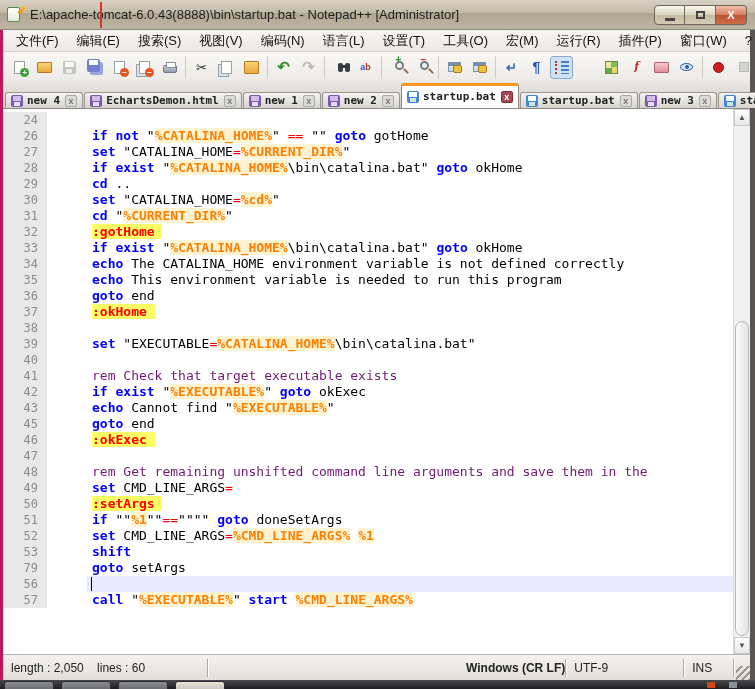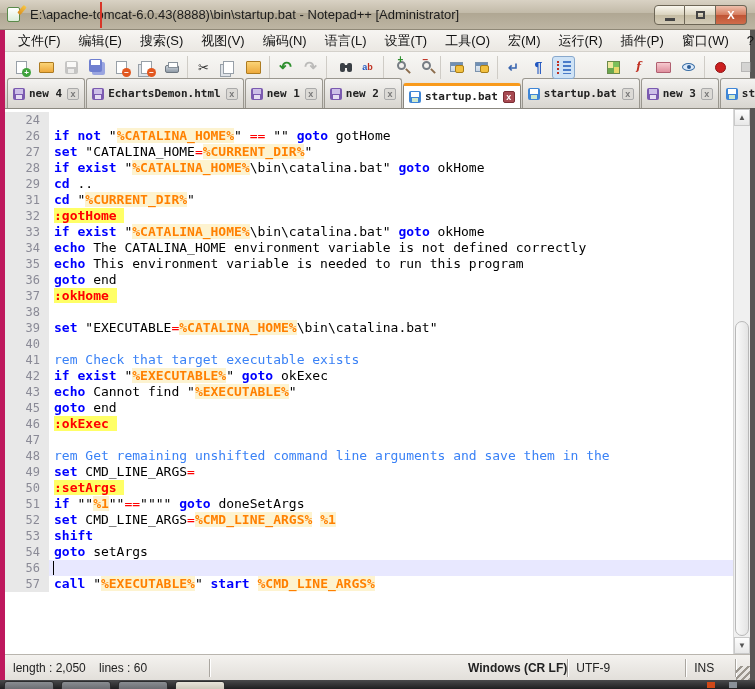--- a/index.html
+++ b/index.html
@@ -22,21 +22,21 @@
   .wbtn { width:31px; height:20px; border:1px solid #6d6656; display:flex; align-items:center;
           justify-content:center; font-size:11px; color:#3c3c3c;
           background:linear-gradient(#faf7ee,#d9d2bd 50%,#c4bba2 51%,#d4ccb8); }
   .wbtn.min { border-radius:4px 0 0 4px; }
   .wbtn.max { border-left:none; }
   .wbtn.close { border-radius:0 4px 4px 0; border-left:none; color:#fff; font-weight:bold;
                 background:linear-gradient(#eec0ad,#d67b5c 50%,#bf5434 51%,#cf6c4a); }
   .glyph-min { width:10px; height:3px; background:#444; margin-top:8px; }
   .glyph-max { width:9px; height:8px; border:2px solid #444; }
   
-  .mid { border-left:5px solid #be185d; border-right:5px solid #585654; background:#f1efec; }
+  .mid { border-left:3px solid #be185d; border-right:5px solid #585654; background:#f1efec; }
   .menubar { height:22px; display:flex; align-items:center; padding-left:4px;
              background:linear-gradient(#f7f5f2,#ebe8e3); border-bottom:1px solid #d4d1cb;
              font-size:13px; color:#111; }
   .menu-item { padding:2px 9px; white-space:nowrap; }
   
   .toolbar { height:30px; display:flex; align-items:center; padding-left:4px;
              background:linear-gradient(#f8f7f5,#eceae6); }
   .tgroup { display:flex; align-items:center; }
   .tgroup + .tgroup { border-left:1px solid #cfccc6; margin-left:3px; padding-left:3px; }
   .tbtn { width:23px; height:23px; margin:0 1px; display:flex; align-items:center; justify-content:center;
@@ -78,45 +78,45 @@
   .ind2 { width:8px; height:13px; background:repeating-linear-gradient(#4a7cc9 0 2px,transparent 2px 4px); }
   .flash { width:0; height:0; border-left:5px solid transparent; border-right:3px solid transparent; border-top:11px solid #f2b javascript; border-top-color:#f2b63c; transform:skewX(-18deg); }
   .dmap { width:13px; height:13px; background:conic-gradient(#7cc05a 0 25%, #e8d86a 25% 50%, #6aa84f 50% 75%, #f0e8a0 75%); border:1px solid #6a8a4a; }
   .fx { font:bold italic 11px/12px "DejaVu Serif",serif; color:#c03022; }
   .eye { width:13px; height:8px; border:1px solid #3a6ea5; border-radius:50%; position:relative; background:#dceafa; }
   .eye:after { content:""; position:absolute; left:4px; top:1px; width:4px; height:4px; border-radius:50%; background:#2b5d96; }
   .rec { width:11px; height:11px; border-radius:50%; background:#cc1f1f; border:1px solid #8e1414; }
   .stp { width:10px; height:10px; background:#b8bcc0; border:1px solid #888; }
   
   .tabbar { height:26px; background:linear-gradient(#e9e7e3,#cfccc6); display:flex; align-items:flex-end; padding-left:2px; }
-  .tab { height:30px; display:flex; align-items:center; padding:0 5px; margin-right:1px;
+  .tab { height:16px; display:flex; align-items:center; padding:0 5px; margin-right:1px;
          border:1px solid #9a978f; border-bottom:none; border-radius:3px 3px 0 0;
          background:linear-gradient(#f4f3f1,#d8d5cf); font:bold 11px/12px "DejaVu Sans Mono",monospace;
          color:#222; white-space:nowrap; }
   .tab.active { height:25px; background:#fff; border-color:#8a8780;
                 border-top:3px solid #f89a1c; font-weight:bold; }
   .tab .flp { width:12px; height:12px; margin-right:4px; }
   .flp.saved { background:#3f86d6; }
   .flp.modified { background:#7b5ab0; } .flp.modified .lbl { background:#cdbfe8; } .flp.modified .sht { background:#e6def2; }
   .tab-close { width:12px; height:12px; margin-left:5px; border:1px solid #aaa; border-radius:2px;
                background:#dcdad6; color:#777; font:bold 9px/11px "Liberation Sans",sans-serif; text-align:center; }
   .tab.active .tab-close { background:#a84a52; border-color:#7c2e35; color:#fff; }
   
   .editor { height:546px; background:#fff; border-top:1px solid #8b8880; position:relative; overflow:hidden; }
   .ed-scroll { position:absolute; inset:0 17px 0 0; overflow:hidden; padding-top:3px; }
-  .ed-row { display:flex; height:16px; font:13px/16px "DejaVu Sans Mono",monospace; white-space:pre; }
+  .ed-row { display:flex; height:16px; font:13px/16px "DejaVu Sans Mono",monospace; white-space:pre;gap:40px; }
   .ed-num { flex:0 0 44px; text-align:right; padding-right:9px; background:#e8e8e8; color:#8a8a96; font-size:12px; }
   .ed-code { flex:1; padding-left:5px; position:relative; }
   .ed-row.cur .ed-code { background:#e8e8ff; }
   .caret { position:absolute; left:4px; top:1px; width:1px; height:14px; background:#000; }
   .tk-kw { color:#0000ff; font-weight:bold; }
   .tk-var { color:#ff8000; background:#fdf3d0; font-weight:bold; }
   .tk-label { color:#ff0000; background:#ffff66; font-weight:bold; }
   .tk-op { color:#ff0000; }
-  .tk-rem { color:#3b82f6; }
+  .tk-rem { color:#701a75; }
   .tk-txt { color:#000; }
   
   .vscroll { position:absolute; top:0; right:0; width:17px; bottom:0; background:#f0f0f0; border-left:1px solid #d8d8d8; }
   .vs-btn { position:absolute; left:0; right:0; height:17px; background:linear-gradient(#fdfdfd,#e8e8e8);
             border:1px solid #c9c9c9; display:flex; align-items:center; justify-content:center;
             font-size:8px; color:#555; }
   .vs-up { top:0; } .vs-down { bottom:0; }
   .vs-thumb { position:absolute; left:1px; right:1px; top:212px; height:315px; border:1px solid #b8b8b8;
               border-radius:8px; background:linear-gradient(90deg,#fafafa,#e4e4e4); }
   
@@ -416,20 +416,21 @@
         </div>
     </div>
 
     <div class="editor">
       <div class="ed-scroll">
           <div class="ed-row"><span class="ed-num">24</span><span class="ed-code"></span></div>
           <div class="ed-row"><span class="ed-num">26</span><span class="ed-code"><span class="tk-kw">if</span><span class="tk-txt"> </span><span class="tk-kw">not</span><span class="tk-txt"> "</span><span class="tk-var">%CATALINA_HOME%</span><span class="tk-txt">" </span><span class="tk-op">==</span><span class="tk-txt"> "" </span><span class="tk-kw">goto</span><span class="tk-txt"> gotHome</span></span></div>
           <div class="ed-row"><span class="ed-num">27</span><span class="ed-code"><span class="tk-kw">set</span><span class="tk-txt"> "CATALINA_HOME</span><span class="tk-op">=</span><span class="tk-var">%CURRENT_DIR%</span><span class="tk-txt">"</span></span></div>
           <div class="ed-row"><span class="ed-num">28</span><span class="ed-code"><span class="tk-kw">if</span><span class="tk-txt"> </span><span class="tk-kw">exist</span><span class="tk-txt"> "</span><span class="tk-var">%CATALINA_HOME%</span><span class="tk-txt">\bin\catalina.bat" </span><span class="tk-kw">goto</span><span class="tk-txt"> okHome</span></span></div>
           <div class="ed-row"><span class="ed-num">29</span><span class="ed-code"><span class="tk-kw">cd</span><span class="tk-txt"> ..</span></span></div>
+          <div class="ed-row"><span class="ed-num">30</span><span class="ed-code"><span class="tk-kw">set</span><span class="tk-txt"> "CATALINA_HOME</span><span class="tk-op">=</span><span class="tk-var">%cd%</span><span class="tk-txt">"</span></span></div>
           <div class="ed-row"><span class="ed-num">31</span><span class="ed-code"><span class="tk-kw">cd</span><span class="tk-txt"> "</span><span class="tk-var">%CURRENT_DIR%</span><span class="tk-txt">"</span></span></div>
           <div class="ed-row"><span class="ed-num">32</span><span class="ed-code"><span class="tk-label">:gotHome </span></span></div>
           <div class="ed-row"><span class="ed-num">33</span><span class="ed-code"><span class="tk-kw">if</span><span class="tk-txt"> </span><span class="tk-kw">exist</span><span class="tk-txt"> "</span><span class="tk-var">%CATALINA_HOME%</span><span class="tk-txt">\bin\catalina.bat" </span><span class="tk-kw">goto</span><span class="tk-txt"> okHome</span></span></div>
           <div class="ed-row"><span class="ed-num">34</span><span class="ed-code"><span class="tk-kw">echo</span><span class="tk-txt"> The CATALINA_HOME environment variable is not defined correctly</span></span></div>
           <div class="ed-row"><span class="ed-num">35</span><span class="ed-code"><span class="tk-kw">echo</span><span class="tk-txt"> This environment variable is needed to run this program</span></span></div>
           <div class="ed-row"><span class="ed-num">36</span><span class="ed-code"><span class="tk-kw">goto</span><span class="tk-txt"> end</span></span></div>
           <div class="ed-row"><span class="ed-num">37</span><span class="ed-code"><span class="tk-label">:okHome </span></span></div>
           <div class="ed-row"><span class="ed-num">38</span><span class="ed-code"></span></div>
           <div class="ed-row"><span class="ed-num">39</span><span class="ed-code"><span class="tk-kw">set</span><span class="tk-txt"> "EXECUTABLE</span><span class="tk-op">=</span><span class="tk-var">%CATALINA_HOME%</span><span class="tk-txt">\bin\catalina.bat"</span></span></div>
           <div class="ed-row"><span class="ed-num">40</span><span class="ed-code"></span></div>
@@ -438,21 +439,21 @@
           <div class="ed-row"><span class="ed-num">43</span><span class="ed-code"><span class="tk-kw">echo</span><span class="tk-txt"> Cannot find "</span><span class="tk-var">%EXECUTABLE%</span><span class="tk-txt">"</span></span></div>
           <div class="ed-row"><span class="ed-num">45</span><span class="ed-code"><span class="tk-kw">goto</span><span class="tk-txt"> end</span></span></div>
           <div class="ed-row"><span class="ed-num">46</span><span class="ed-code"><span class="tk-label">:okExec </span></span></div>
           <div class="ed-row"><span class="ed-num">47</span><span class="ed-code"></span></div>
           <div class="ed-row"><span class="ed-num">48</span><span class="ed-code"><span class="tk-rem">rem Get remaining unshifted command line arguments and save them in the</span></span></div>
           <div class="ed-row"><span class="ed-num">49</span><span class="ed-code"><span class="tk-kw">set</span><span class="tk-txt"> CMD_LINE_ARGS</span><span class="tk-op">=</span></span></div>
           <div class="ed-row"><span class="ed-num">50</span><span class="ed-code"><span class="tk-label">:setArgs </span></span></div>
           <div class="ed-row"><span class="ed-num">51</span><span class="ed-code"><span class="tk-kw">if</span><span class="tk-txt"> ""</span><span class="tk-var">%1</span><span class="tk-txt">""</span><span class="tk-op">==</span><span class="tk-txt">"""" </span><span class="tk-kw">goto</span><span class="tk-txt"> doneSetArgs</span></span></div>
           <div class="ed-row"><span class="ed-num">52</span><span class="ed-code"><span class="tk-kw">set</span><span class="tk-txt"> CMD_LINE_ARGS</span><span class="tk-op">=</span><span class="tk-var">%CMD_LINE_ARGS%</span><span class="tk-txt"> </span><span class="tk-var">%1</span></span></div>
           <div class="ed-row"><span class="ed-num">53</span><span class="ed-code"><span class="tk-kw">shift</span></span></div>
-          <div class="ed-row"><span class="ed-num">54</span><span class="ed-code"><span class="tk-kw">goto</span><span class="tk-txt"> setArgs</span></span></div>
+          <div class="ed-row"><span class="ed-num">79</span><span class="ed-code"><span class="tk-kw">goto</span><span class="tk-txt"> setArgs</span></span></div>
           <div class="ed-row cur"><span class="ed-num">56</span><span class="ed-code"><span class="caret"></span></span></div>
           <div class="ed-row"><span class="ed-num">57</span><span class="ed-code"><span class="tk-kw">call</span><span class="tk-txt"> "</span><span class="tk-var">%EXECUTABLE%</span><span class="tk-txt">" </span><span class="tk-kw">start</span><span class="tk-txt"> </span><span class="tk-var">%CMD_LINE_ARGS%</span></span></div>
         </div>
       <div class="vscroll">
         <div class="vs-btn vs-up">▲</div>
         <div class="vs-thumb"></div>
         <div class="vs-btn vs-down">▼</div>
       </div>
     </div>
 

